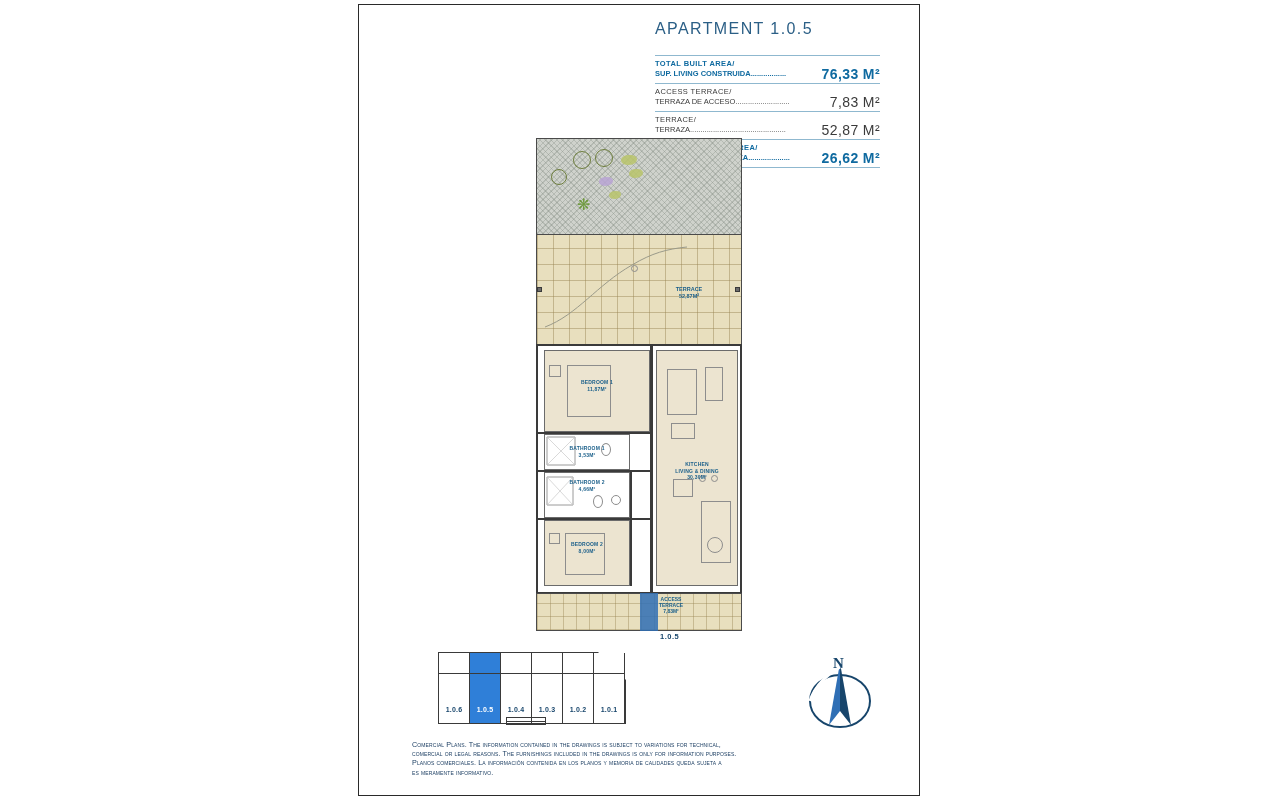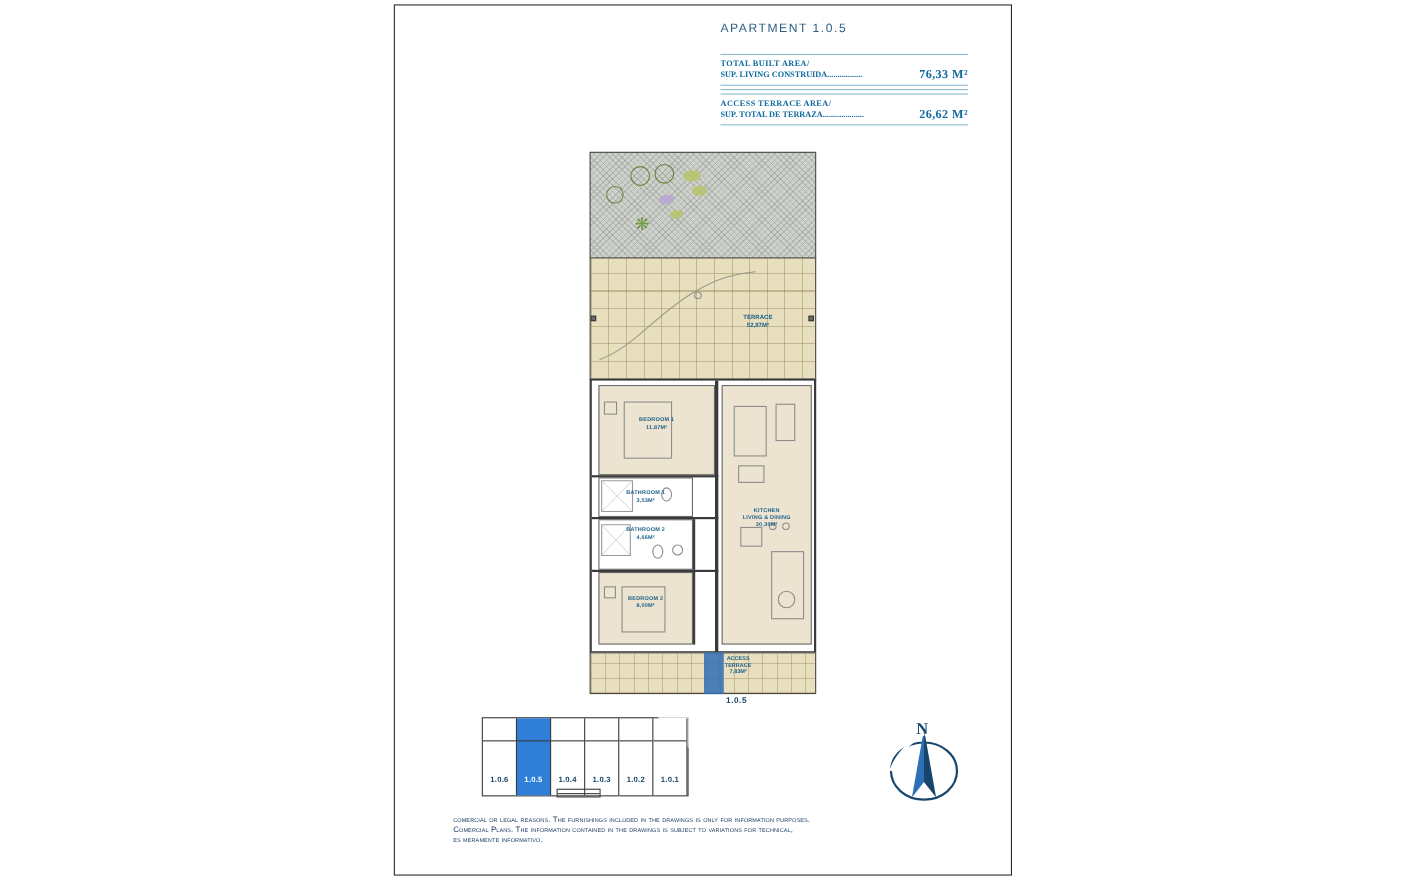--- a/index.html
+++ b/index.html
@@ -34,45 +34,44 @@
   .title-block {
     position: absolute;
     left: 655px;
     top: 20px;
     width: 225px;
     color: #0f6aa0;
     font-size: 8px;
     letter-spacing: 0.4px;
   }
   .apt-title {
-    font-size: 11px;
+    font-size: 16px;
     letter-spacing: 1.4px;
     color: #2b5f86;
     margin-bottom: 16px;
     font-variant: small-caps;
   }
   .tb-row {
     display: flex;
     align-items: flex-end;
     justify-content: space-between;
     line-height: 10px;
     padding: 1px 0;
-    font-family: Liberation Serif, serif;
   }
   .tb-lines {
     display: flex;
     flex-direction: column;
     flex: 1 1 auto;
     overflow: hidden;
     white-space: nowrap;
   }
   .tb-l1, .tb-l2 { font-size: 7.5px; }
   .tb-val {
     flex: 0 0 auto;
-    font-size: 11px;
+    font-size: 14px;
     text-align: left;
     padding-left: 4px;
     white-space: nowrap;
   }
   .tb-blue { color: #0f6aa0; font-weight: bold; }
   .tb-grey { color: #3a3a3a; }
   .rule {
     border-bottom: 1px solid #8fb8cf;
     height: 1px;
     margin: 2px 0;
@@ -328,22 +327,36 @@
 
     <div class="tb-row">
       <div class="tb-lines">
         <span class="tb-l1 tb-blue">TOTAL BUILT AREA/</span>
         <span class="tb-l2 tb-blue dots">SUP. LIVING CONSTRUIDA.................</span>
       </div>
       <div class="tb-val tb-blue">76,33 M²</div>
     </div>
     <div class="rule"></div>
 
+    <div class="tb-row">
+      <div class="tb-lines">
+        <span class="tb-l1 tb-grey">ACCESS TERRACE/</span>
+        <span class="tb-l2 tb-grey dots">TERRAZA DE ACCESO..........................</span>
+      </div>
+      <div class="tb-val tb-grey">7,83 M²</div>
+    </div>
     <div class="rule"></div>
 
+    <div class="tb-row">
+      <div class="tb-lines">
+        <span class="tb-l1 tb-grey">TERRACE/</span>
+        <span class="tb-l2 tb-grey dots">TERRAZA..............................................</span>
+      </div>
+      <div class="tb-val tb-grey">52,87 M²</div>
+    </div>
     <div class="rule"></div>
 
     <div class="tb-row">
       <div class="tb-lines">
         <span class="tb-l1 tb-blue">ACCESS TERRACE AREA/</span>
         <span class="tb-l2 tb-blue dots">SUP. TOTAL DE TERRAZA....................</span>
       </div>
       <div class="tb-val tb-blue">26,62 M²</div>
     </div>
     <div class="rule"></div>
@@ -491,18 +504,19 @@
     <div class="n">N</div>
     <svg width="90" height="78" viewBox="0 0 90 78">
       <ellipse cx="45" cy="46" rx="30" ry="26" fill="none" stroke="#17456b" stroke-width="2"></ellipse>
       <path d="M45 8 L56 70 L45 56 Z" fill="#17456b"></path>
       <path d="M45 8 L34 70 L45 56 Z" fill="#2f6fb5"></path>
       <path d="M15 46 C 20 30, 34 18, 45 12" fill="none" stroke="#ffffff" stroke-width="3"></path>
     </svg>
   </div>
 
   <div class="legal">
+    <p>Comercial Plans. The information contained in the drawings is subject to variations for technical,</p>
     <p>comercial or legal reasons. The furnishings included in the drawings is only for information purposes.</p>
-    <p>Comercial Plans. The information contained in the drawings is subject to variations for technical,</p>
+    <p>Planos comerciales. La información contenida en los planos y memoria de calidades queda sujeta a</p>
     <p>es meramente informativo.</p>
   </div>
 
 </div>
 
 </body></html>

